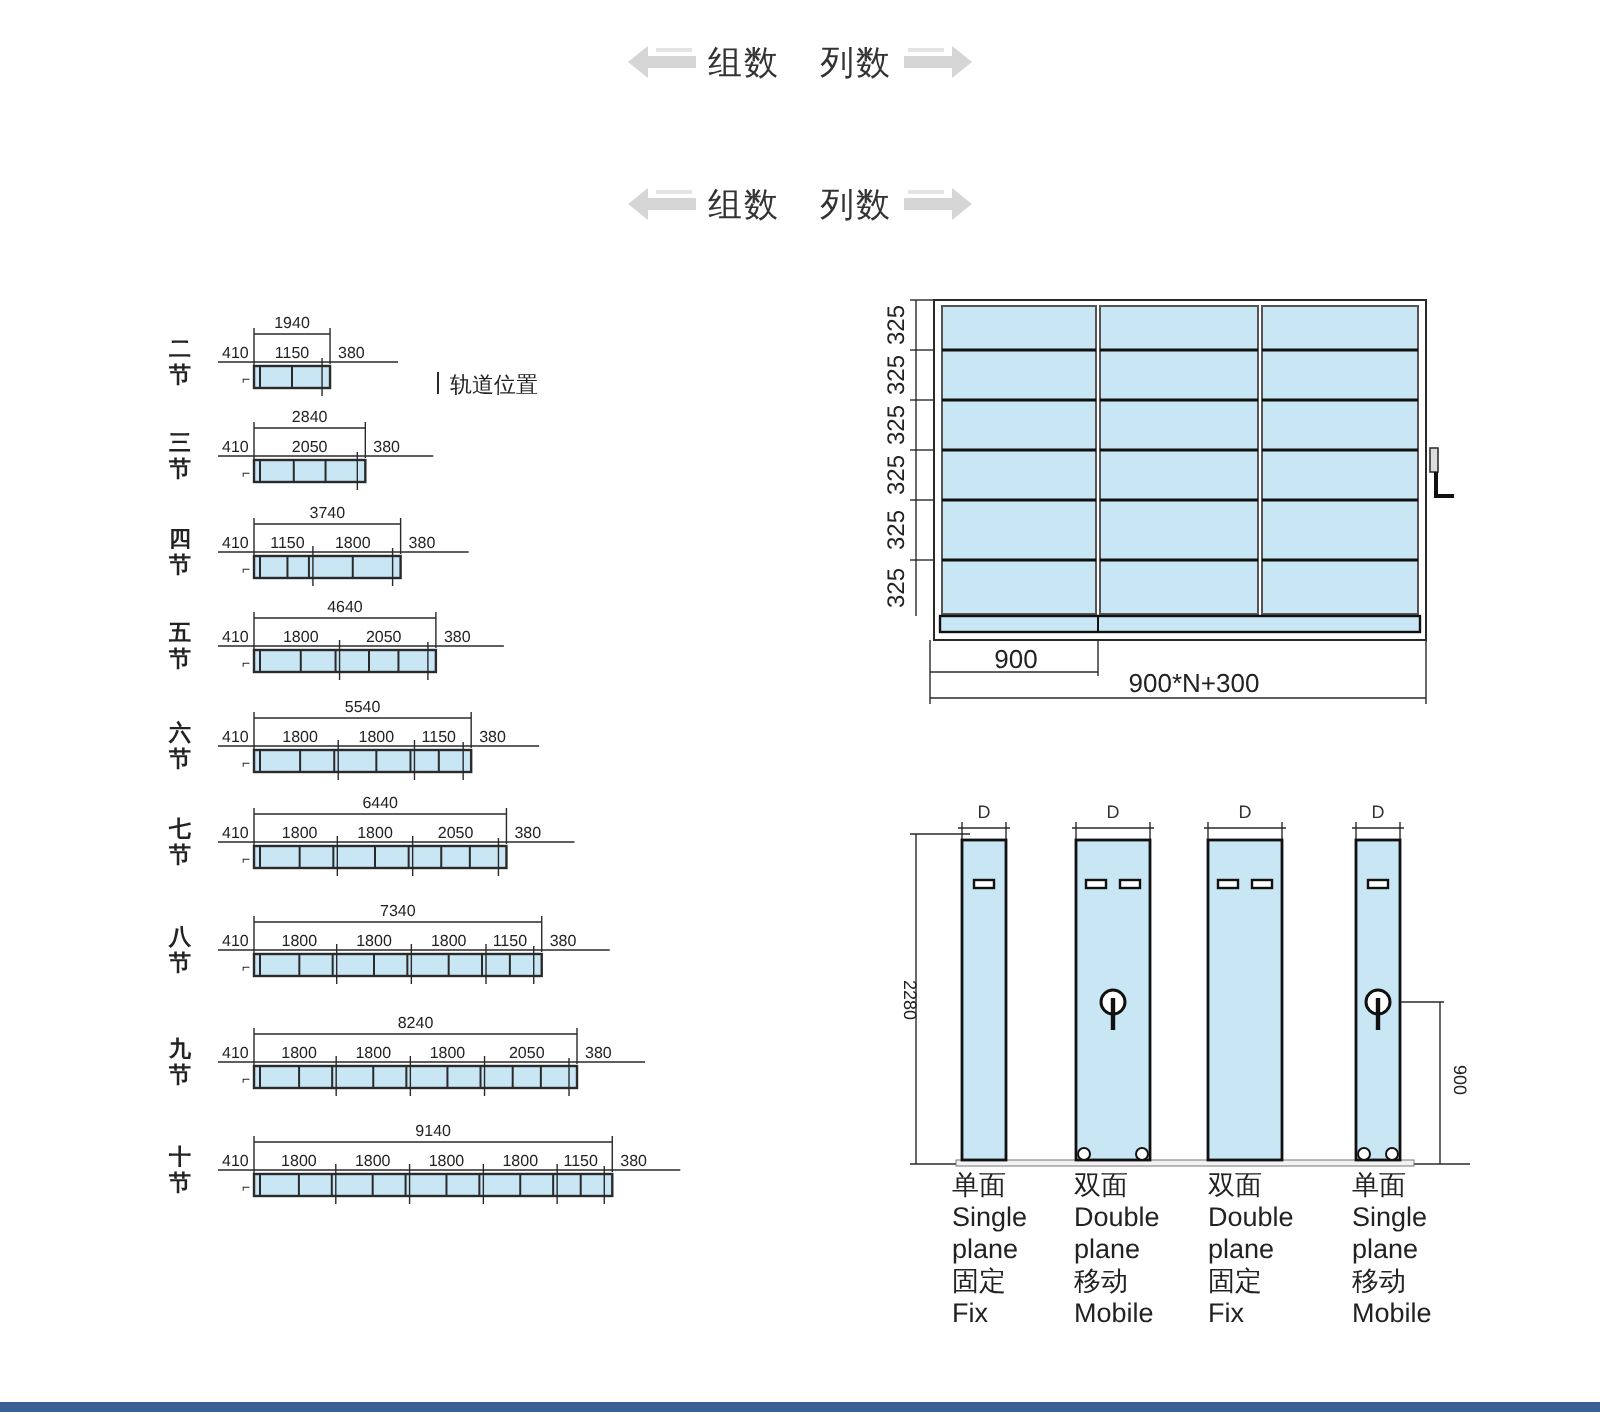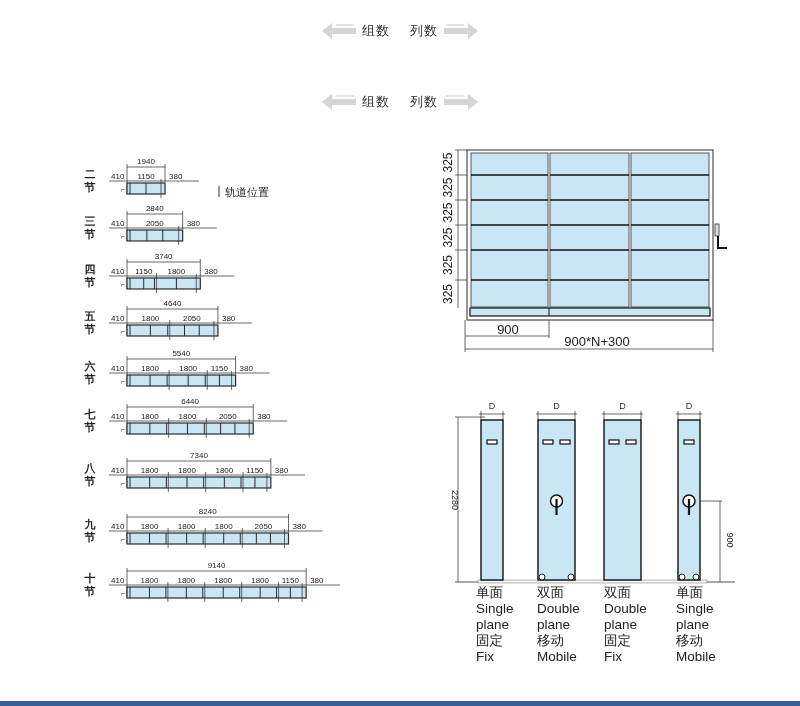--- a/index.html
+++ b/index.html
@@ -1,17 +1,17 @@
 <!DOCTYPE html>
 <html><head>
 <meta charset="utf-8">
 <style>
   html,body{margin:0;padding:0;background:#fff;}
   body{width:800px;height:706px;position:relative;overflow:hidden;font-family:"Liberation Sans","DejaVu Sans",sans-serif;color:#222;}
-  .hdr{position:absolute;left:0;width:800px;height:26px;display:flex;justify-content:center;align-items:center;font-size:13px;color:#333;}
+  .hdr{position:absolute;left:0;width:800px;height:26px;display:flex;justify-content:center;align-items:center;font-size:17px;color:#333;}
   .hdr .arr{width:34px;height:18px;position:relative;}
   .hdr .word{margin:0 6px;letter-spacing:1px;}
   svg text{font-family:"Liberation Sans","DejaVu Sans",sans-serif;}
   .bottom-bar{position:absolute;left:0;bottom:0;width:800px;height:5px;background:#3a6196;}
 </style>
 </head>
 <body>
 
 <div class="hdr" style="top:18px;">
   <svg class="arr" width="34" height="18" viewBox="0 0 34 18">

